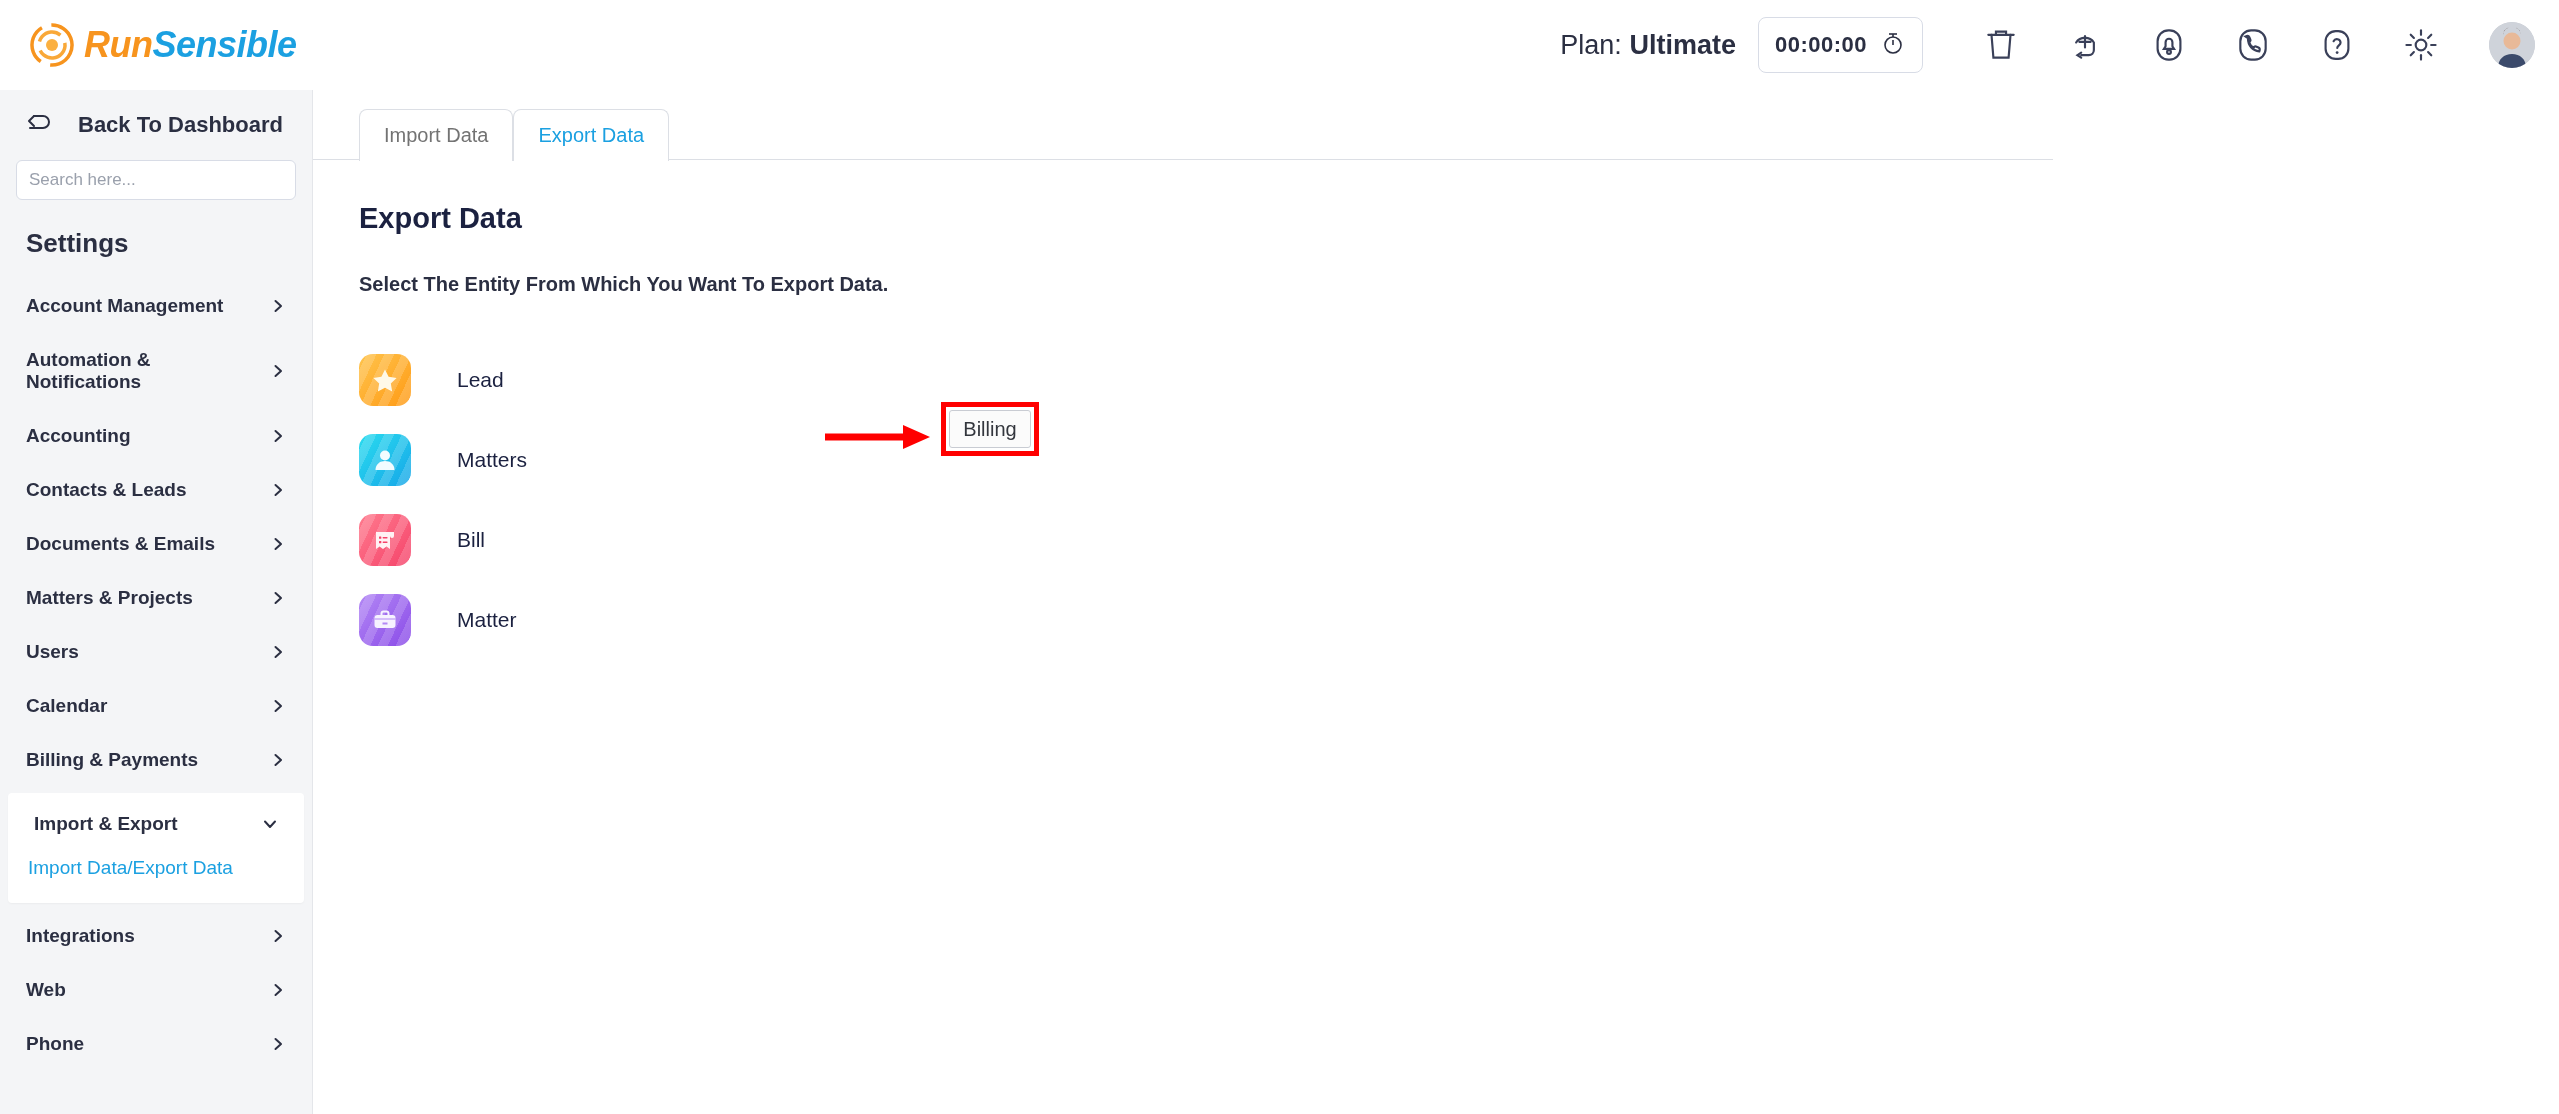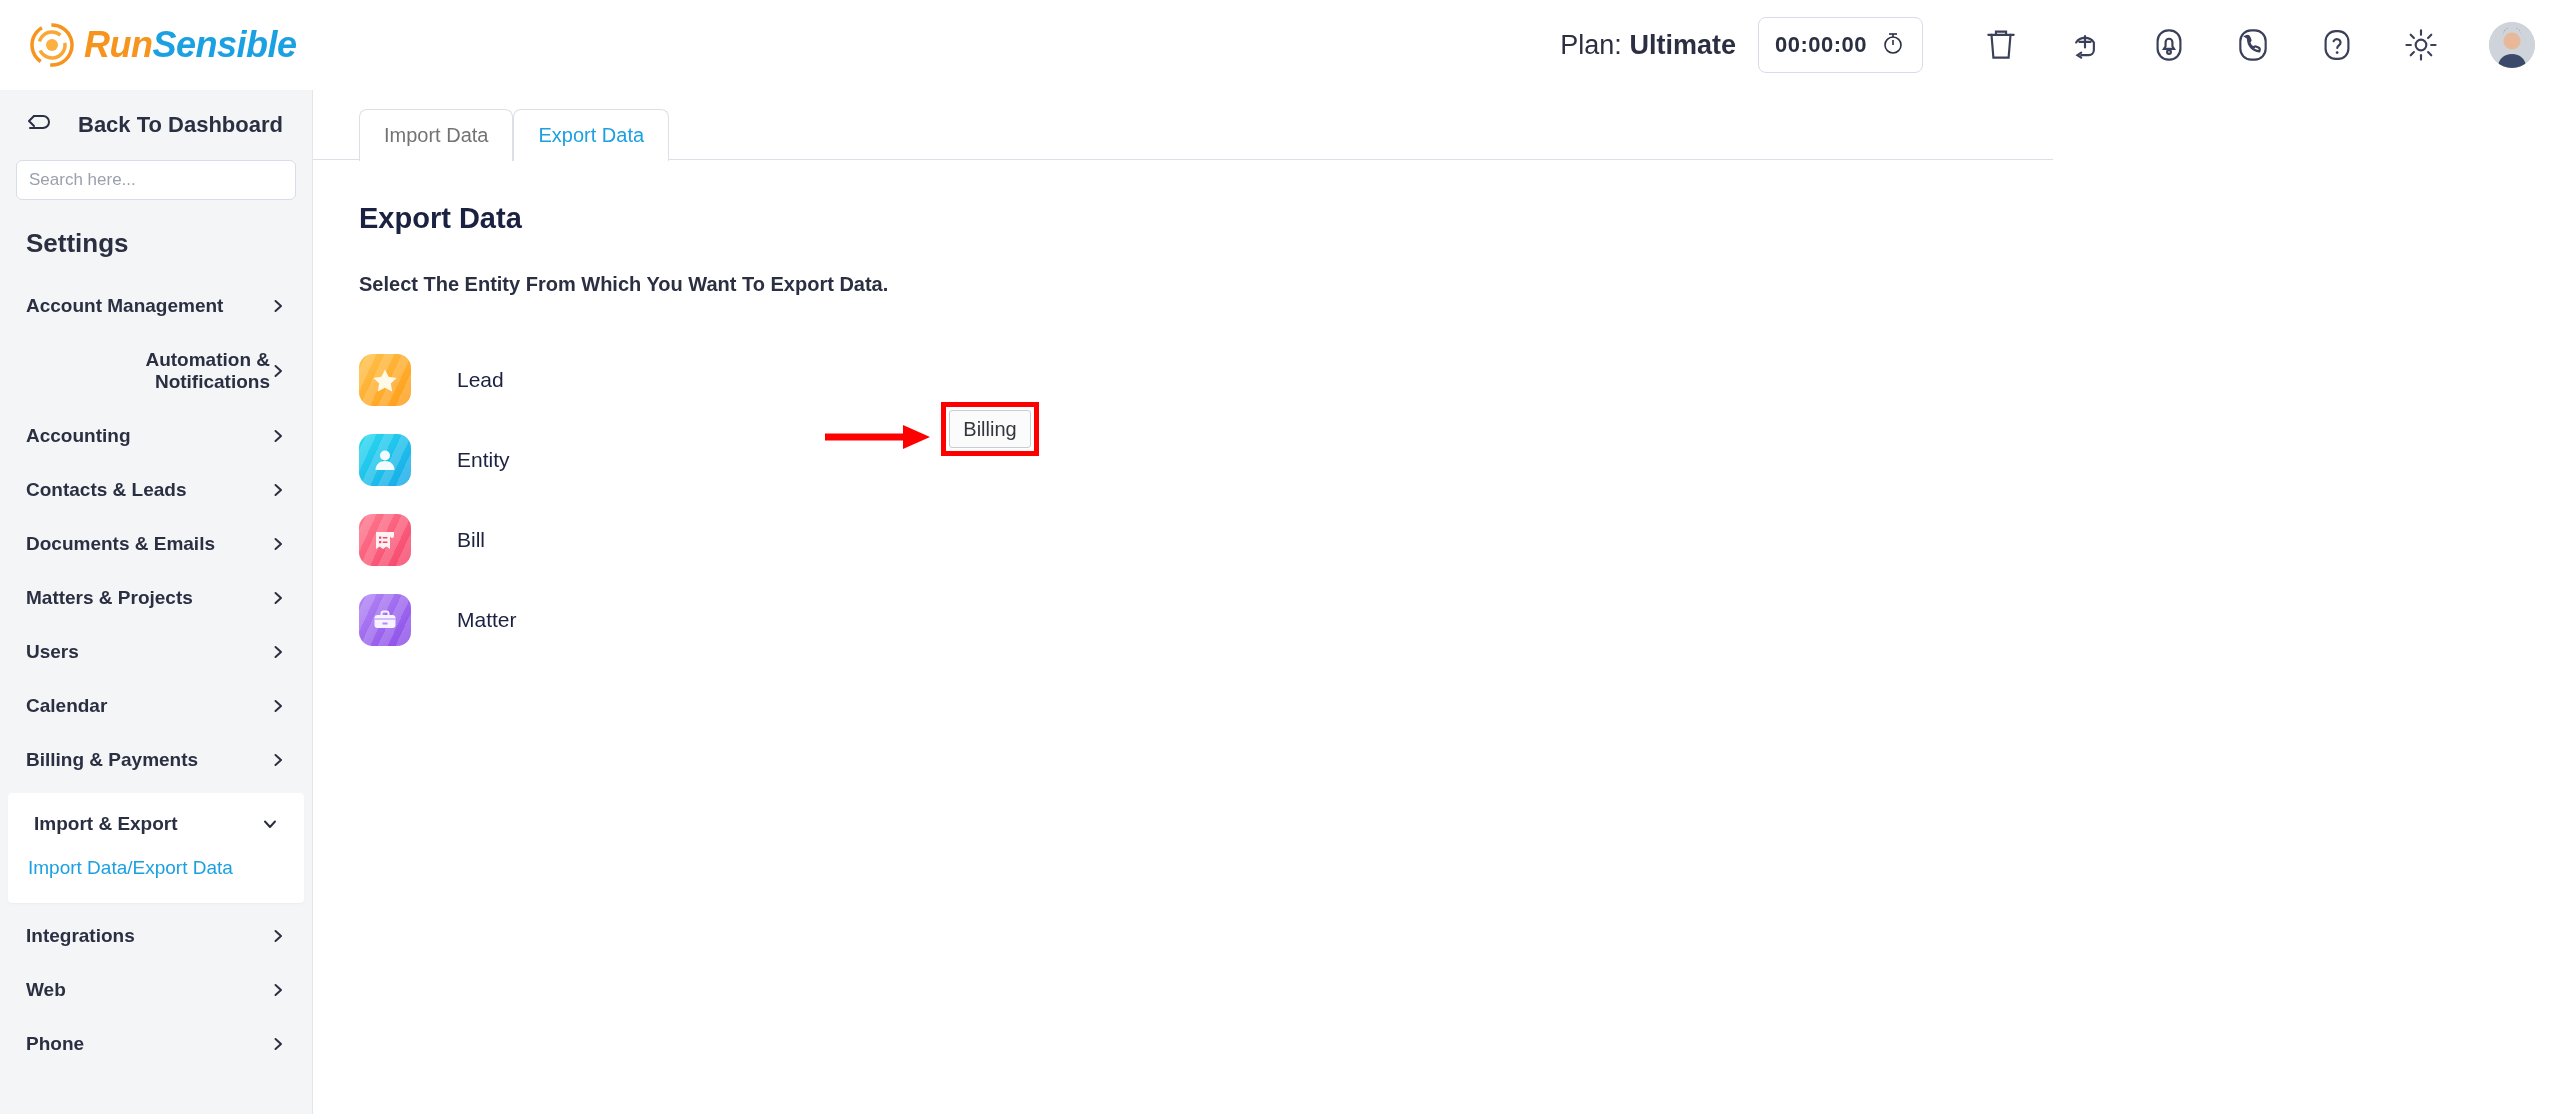--- a/index.html
+++ b/index.html
@@ -74,21 +74,20 @@
   }
   .search-input::placeholder { color: #9aa0ac; }
   .settings-title {
     font-size: 26px; font-weight: bold; color: #2b2f42;
     padding: 28px 0 20px 26px;
   }
   .nav-item {
     display: flex; align-items: center; justify-content: space-between;
     padding: 16px 26px 16px 26px;
     cursor: pointer;
-    text-align: right;
   }
   .nav-item .nav-label { font-size: 19px; font-weight: bold; color: #2b2f42; }
   .chev { width: 16px; height: 16px; display:block; }
   .nav-group-open {
     background: #ffffff;
     border-radius: 4px;
     margin: 6px 8px;
     padding-bottom: 10px;
     box-shadow: 0 1px 2px rgba(0,0,0,0.04);
   }
@@ -458,21 +457,21 @@
     </div>
 
     <div class="entity-row">
       <span class="entity-icon icon-contact">
         <span class="stripes"></span>
         <svg width="30" height="30" viewBox="0 0 30 30">
           <circle cx="15" cy="10.5" r="5" fill="#F2FCFF"></circle>
           <path d="M5.5 25 c0 -5.6 4.3 -9 9.5 -9 s9.5 3.4 9.5 9 Z" fill="#F2FCFF"></path>
         </svg>
       </span>
-      <span class="entity-label">Entity</span>
+      <span class="entity-label">Matters</span>
     </div>
 
     <div class="entity-row">
       <span class="entity-icon icon-bill">
         <span class="stripes"></span>
         <svg width="30" height="30" viewBox="0 0 30 30">
           <path d="M6 7 h14 v17 l-3.5 -2.6 l-3.5 2.6 l-3.5 -2.6 l-3.5 2.6 Z" fill="#FFF2F4"></path>
           <path d="M20 7 h4 v4 a2 2 0 0 1 -4 0 Z" fill="#FFF2F4"></path>
           <rect x="9" y="11.5" width="2.3" height="2.3" rx="0.5" fill="#F5436A"></rect>
           <rect x="12.6" y="12" width="5" height="1.4" rx="0.7" fill="#F5436A"></rect>

